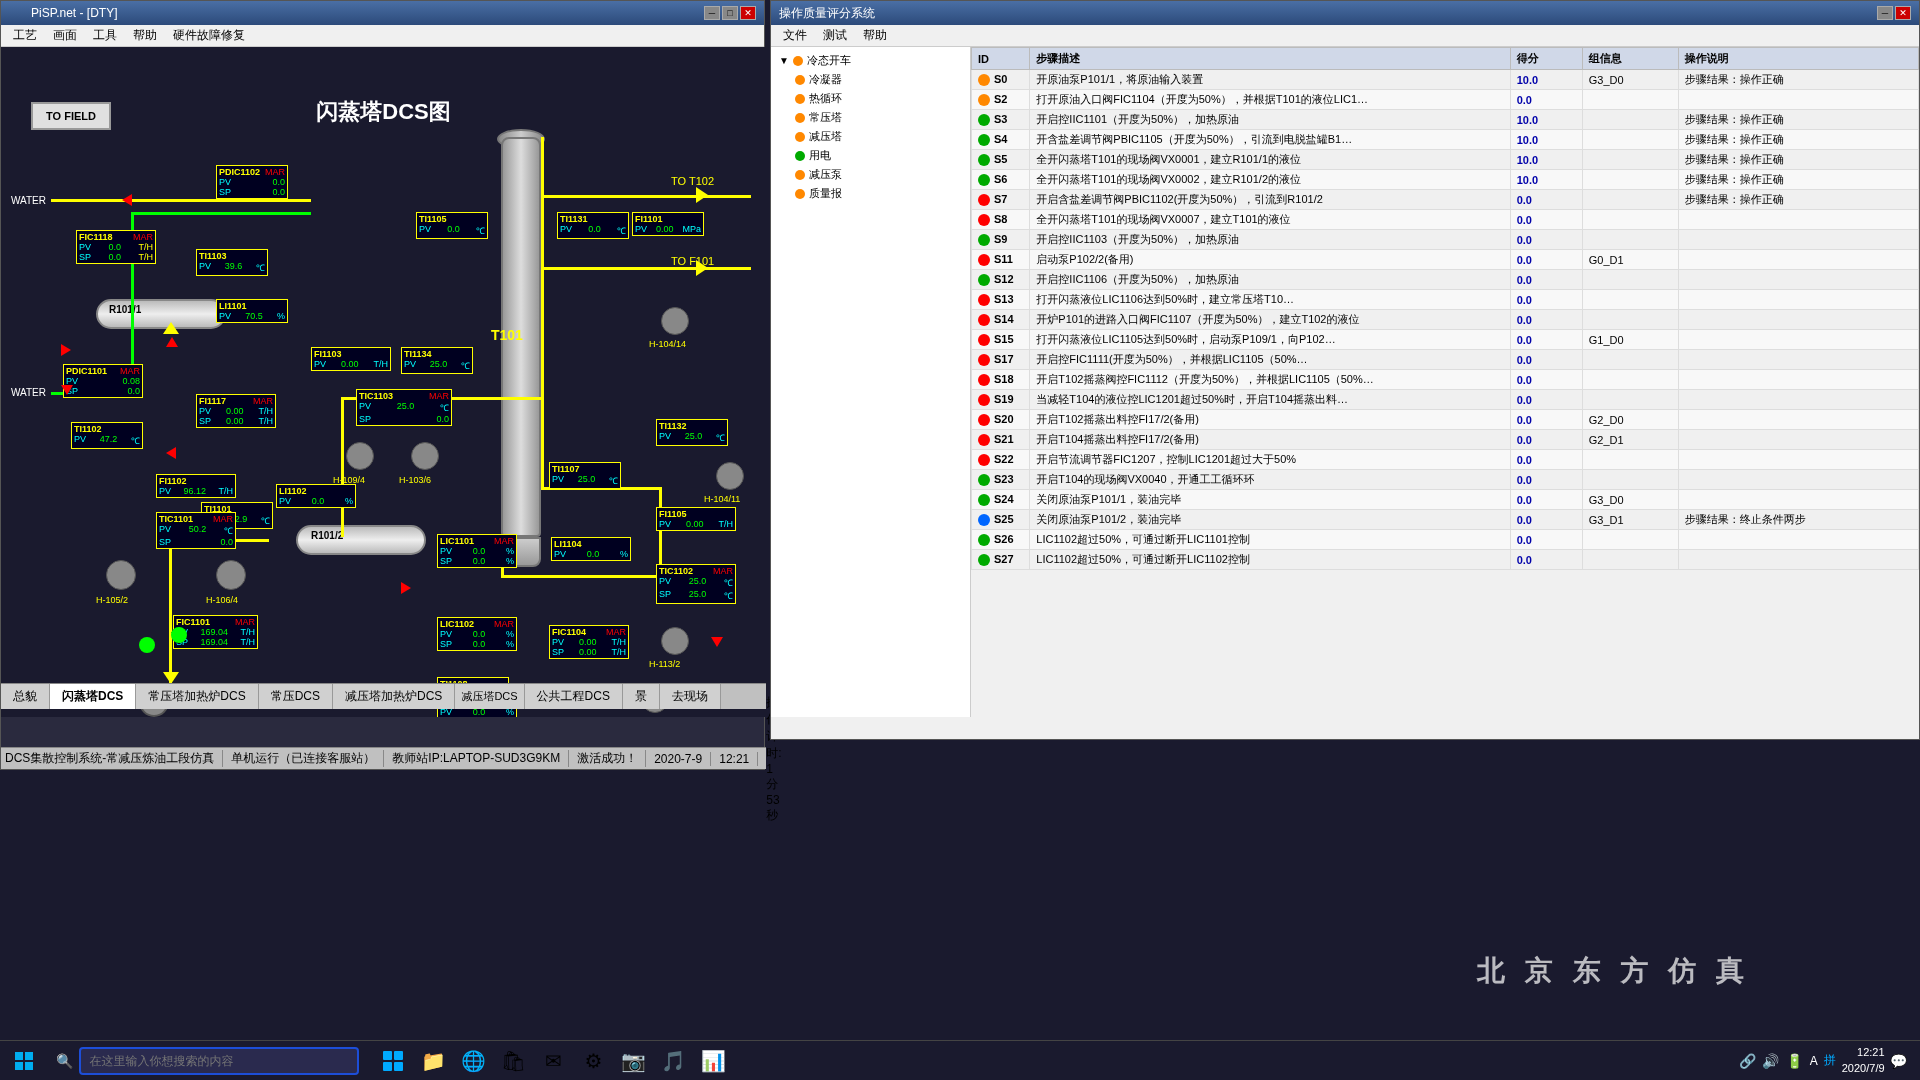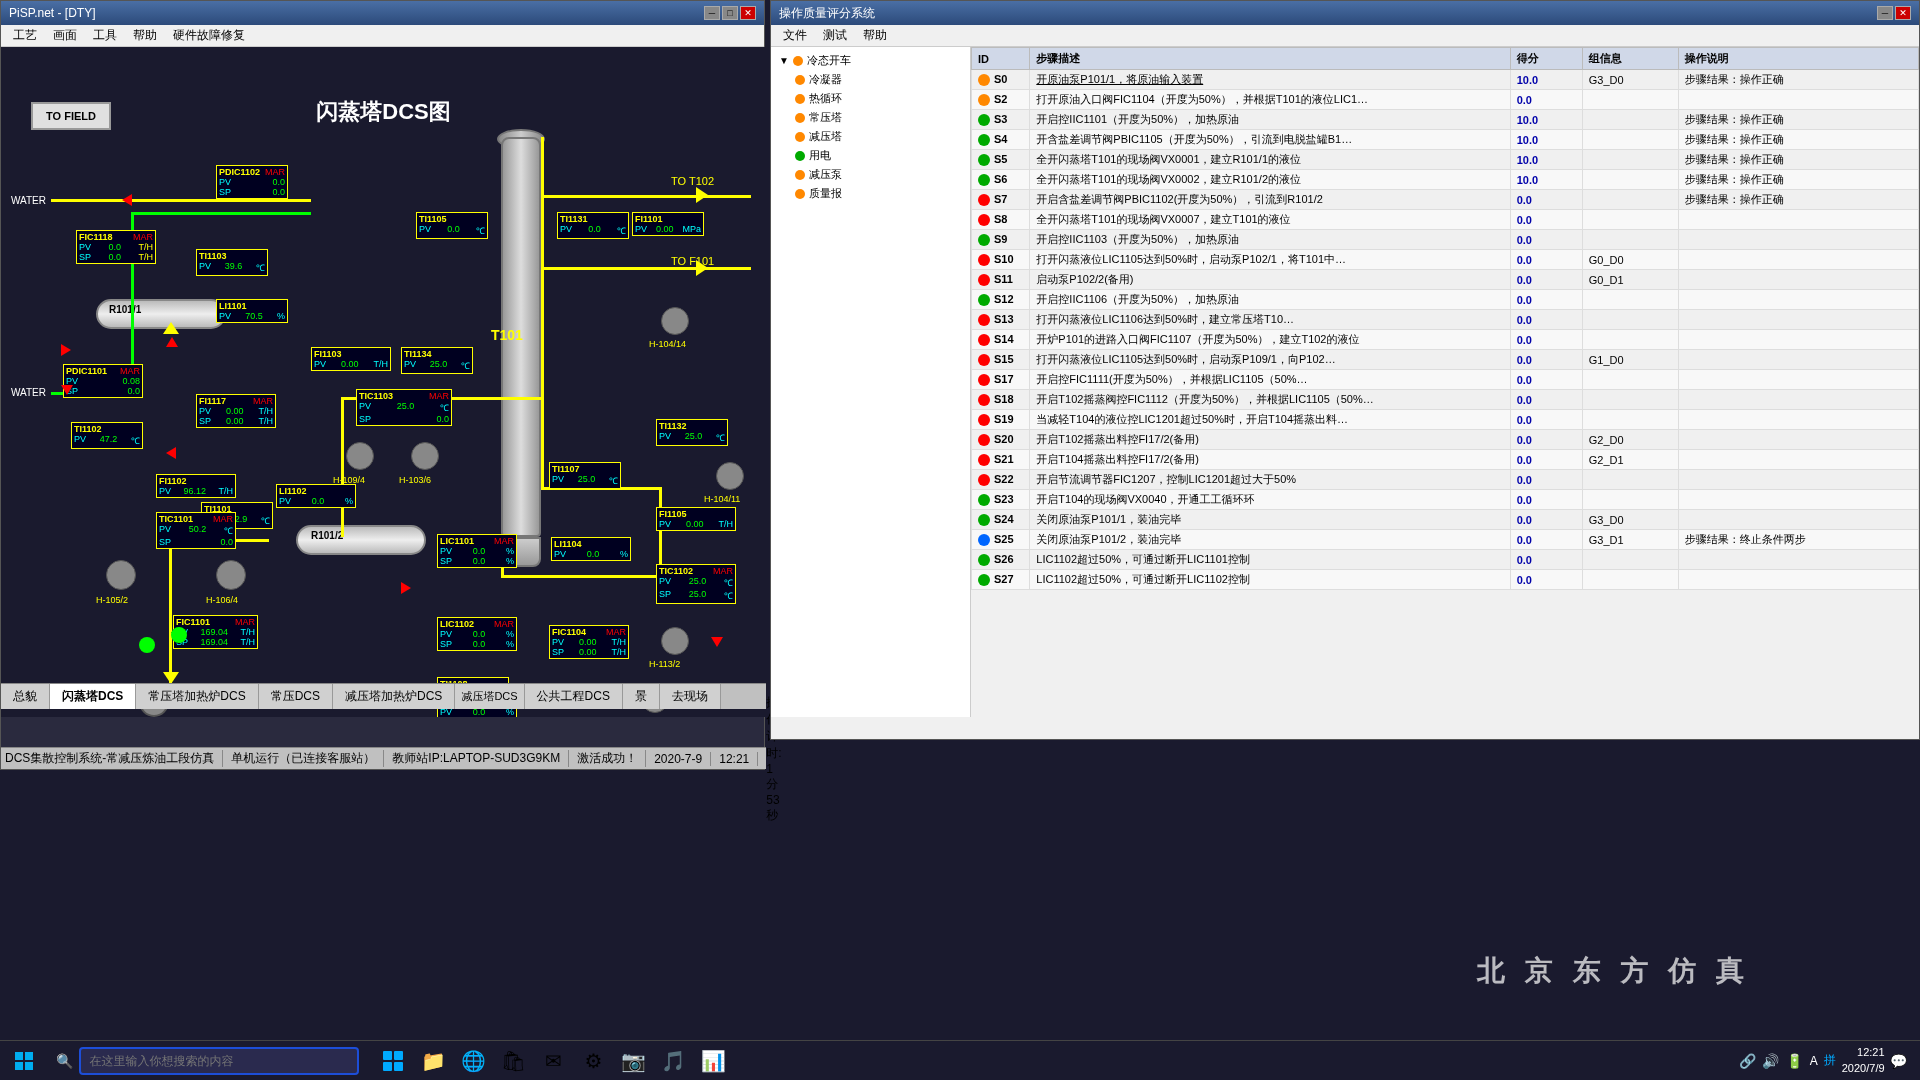--- a/index.html
+++ b/index.html
@@ -16,21 +16,21 @@
     .window-titlebar {
       background: linear-gradient(to bottom, #4a6fa5, #2c4a7a);
       height: 24px;
       display: flex;
       align-items: center;
       padding: 0 8px;
       color: white;
       font-size: 12px;
       user-select: none;
     }
-    .window-titlebar .title-text { flex: 1; }
+    .window-titlebar .title-text { flex: 1; margin-left: 22px; }
     .window-controls { display: flex; gap: 2px; }
     .win-btn {
       width: 16px; height: 14px;
       background: #888;
       border: 1px solid #aaa;
       color: #000;
       font-size: 9px;
       display: flex; align-items: center; justify-content: center;
       cursor: pointer;
     }
@@ -942,21 +942,21 @@
             <th style="width:40px">ID</th>
             <th style="width:400px">步骤描述</th>
             <th style="width:60px">得分</th>
             <th style="width:80px">组信息</th>
             <th style="width:200px">操作说明</th>
           </tr>
         </thead>
         <tbody id="score-tbody">
         <tr>
               <td><span style="display: inline-block; width: 12px; height: 12px; border-radius: 50%; background: rgb(255, 136, 0); vertical-align: middle; margin-right: 4px;"></span><span class="step-id">S0</span></td>
-              <td style="max-width: 400px; overflow: hidden; text-overflow: ellipsis; text-decoration: underline;">开原油泵P101/1，将原油输入装置</td>
+              <td style="max-width: 400px; overflow: hidden; text-overflow: ellipsis;">开原油泵P101/1，将原油输入装置</td>
               <td class="score-val">10.0</td>
               <td>G3_D0</td>
               <td>步骤结果：操作正确</td>
             </tr>
             <tr>
               <td><span style="display: inline-block; width: 12px; height: 12px; border-radius: 50%; background: rgb(255, 136, 0); vertical-align: middle; margin-right: 4px;"></span><span class="step-id">S2</span></td>
               <td style="max-width: 400px; overflow: hidden; text-overflow: ellipsis;">打开原油入口阀FIC1104（开度为50%），并根据T101的液位LIC1…</td>
               <td class="score-val">0.0</td>
               <td></td>
               <td></td>
@@ -1001,27 +1001,20 @@
               <td style="max-width: 400px; overflow: hidden; text-overflow: ellipsis;">全开闪蒸塔T101的现场阀VX0007，建立T101的液位</td>
               <td class="score-val">0.0</td>
               <td></td>
               <td></td>
             </tr>
             <tr>
               <td><span style="display: inline-block; width: 12px; height: 12px; border-radius: 50%; background: rgb(0, 170, 0); vertical-align: middle; margin-right: 4px;"></span><span class="step-id">S9</span></td>
               <td style="max-width: 400px; overflow: hidden; text-overflow: ellipsis;">开启控IIC1103（开度为50%），加热原油</td>
               <td class="score-val">0.0</td>
               <td></td>
-              <td></td>
-            </tr>
-            <tr>
-              <td><span style="display: inline-block; width: 12px; height: 12px; border-radius: 50%; background: rgb(255, 0, 0); vertical-align: middle; margin-right: 4px;"></span><span class="step-id">S10</span></td>
-              <td style="max-width: 400px; overflow: hidden; text-overflow: ellipsis;">打开闪蒸液位LIC1105达到50%时，启动泵P102/1，将T101中…</td>
-              <td class="score-val">0.0</td>
-              <td>G0_D0</td>
               <td></td>
             </tr>
             <tr>
               <td><span style="display: inline-block; width: 12px; height: 12px; border-radius: 50%; background: rgb(255, 0, 0); vertical-align: middle; margin-right: 4px;"></span><span class="step-id">S11</span></td>
               <td style="max-width: 400px; overflow: hidden; text-overflow: ellipsis;">启动泵P102/2(备用)</td>
               <td class="score-val">0.0</td>
               <td>G0_D1</td>
               <td></td>
             </tr>
             <tr>

